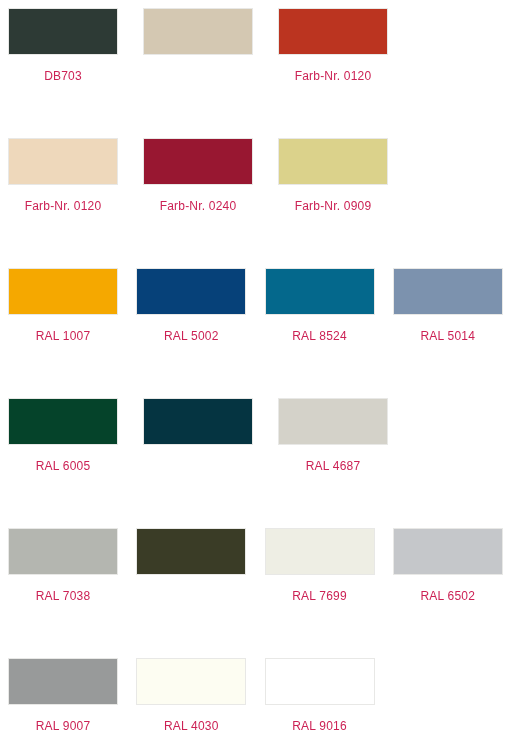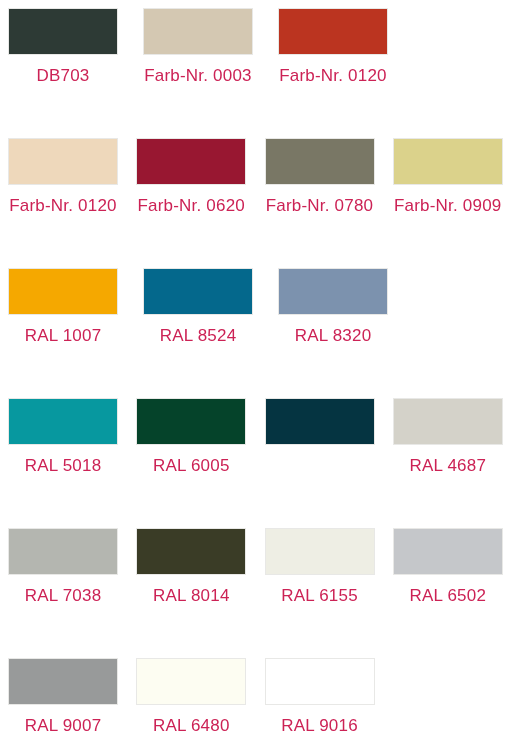--- a/index.html
+++ b/index.html
@@ -45,120 +45,114 @@
     box-sizing: border-box;
     border: 1px solid #e8e8e6;
     display: block;
   }
   .swatch-label {
     width: 126px;
     margin-left: 0px;
     margin-top: 14px;
     text-align: center;
     font-family: "Liberation Sans", sans-serif;
-    font-size: 17px;
+    font-size: 12px;
     line-height: 14px;
     color: #cc2255;
     letter-spacing: 0.2px;
     white-space: nowrap;
   }
 </style>
 </head>
 <body>
 
 <div id="palette-grid">
     <div class="swatch-row">
       <div class="swatch-cell">
         <div class="swatch-chip" style="background-color: rgb(45, 58, 53);"></div>
         <div class="swatch-label">DB703</div>
       </div>
       <div class="swatch-cell">
         <div class="swatch-chip" style="background-color: rgb(212, 200, 178);"></div>
-        <div class="swatch-label">Farb-Nr. 0003</div>
       </div>
       <div class="swatch-cell">
         <div class="swatch-chip" style="background-color: rgb(187, 52, 32);"></div>
         <div class="swatch-label">Farb-Nr. 0120</div>
       </div>
     </div>
     <div class="swatch-row">
       <div class="swatch-cell">
         <div class="swatch-chip" style="background-color: rgb(238, 216, 187);"></div>
         <div class="swatch-label">Farb-Nr. 0120</div>
       </div>
       <div class="swatch-cell">
         <div class="swatch-chip" style="background-color: rgb(152, 23, 49);"></div>
-        <div class="swatch-label">Farb-Nr. 0620</div>
-      </div>
-      <div class="swatch-cell">
-        <div class="swatch-chip" style="background-color: rgb(121, 119, 101);"></div>
-        <div class="swatch-label">Farb-Nr. 0780</div>
+        <div class="swatch-label">Farb-Nr. 0240</div>
       </div>
       <div class="swatch-cell">
         <div class="swatch-chip" style="background-color: rgb(219, 210, 139);"></div>
         <div class="swatch-label">Farb-Nr. 0909</div>
       </div>
     </div>
     <div class="swatch-row">
       <div class="swatch-cell">
         <div class="swatch-chip" style="background-color: rgb(245, 168, 0);"></div>
         <div class="swatch-label">RAL 1007</div>
       </div>
       <div class="swatch-cell">
+        <div class="swatch-chip" style="background-color: rgb(6, 65, 121);"></div>
+        <div class="swatch-label">RAL 5002</div>
+      </div>
+      <div class="swatch-cell">
         <div class="swatch-chip" style="background-color: rgb(4, 104, 140);"></div>
         <div class="swatch-label">RAL 8524</div>
       </div>
       <div class="swatch-cell">
         <div class="swatch-chip" style="background-color: rgb(124, 146, 174);"></div>
-        <div class="swatch-label">RAL 8320</div>
+        <div class="swatch-label">RAL 5014</div>
       </div>
     </div>
     <div class="swatch-row">
-      <div class="swatch-cell">
-        <div class="swatch-chip" style="background-color: rgb(7, 152, 159);"></div>
-        <div class="swatch-label">RAL 5018</div>
-      </div>
       <div class="swatch-cell">
         <div class="swatch-chip" style="background-color: rgb(5, 67, 42);"></div>
         <div class="swatch-label">RAL 6005</div>
       </div>
       <div class="swatch-cell">
         <div class="swatch-chip" style="background-color: rgb(5, 52, 65);"></div>
       </div>
       <div class="swatch-cell">
         <div class="swatch-chip" style="background-color: rgb(212, 210, 201);"></div>
         <div class="swatch-label">RAL 4687</div>
       </div>
     </div>
     <div class="swatch-row">
       <div class="swatch-cell">
         <div class="swatch-chip" style="background-color: rgb(180, 182, 176);"></div>
         <div class="swatch-label">RAL 7038</div>
       </div>
       <div class="swatch-cell">
         <div class="swatch-chip" style="background-color: rgb(58, 60, 38);"></div>
-        <div class="swatch-label">RAL 8014</div>
       </div>
       <div class="swatch-cell">
         <div class="swatch-chip" style="background-color: rgb(238, 238, 228);"></div>
-        <div class="swatch-label">RAL 6155</div>
+        <div class="swatch-label">RAL 7699</div>
       </div>
       <div class="swatch-cell">
         <div class="swatch-chip" style="background-color: rgb(197, 199, 202);"></div>
         <div class="swatch-label">RAL 6502</div>
       </div>
     </div>
     <div class="swatch-row">
       <div class="swatch-cell">
         <div class="swatch-chip" style="background-color: rgb(152, 154, 154);"></div>
         <div class="swatch-label">RAL 9007</div>
       </div>
       <div class="swatch-cell">
         <div class="swatch-chip" style="background-color: rgb(253, 253, 242);"></div>
-        <div class="swatch-label">RAL 6480</div>
+        <div class="swatch-label">RAL 4030</div>
       </div>
       <div class="swatch-cell">
         <div class="swatch-chip" style="background-color: rgb(255, 255, 255);"></div>
         <div class="swatch-label">RAL 9016</div>
       </div>
       <div class="swatch-cell empty"></div>
     </div>
   </div>
 
 </body></html>

